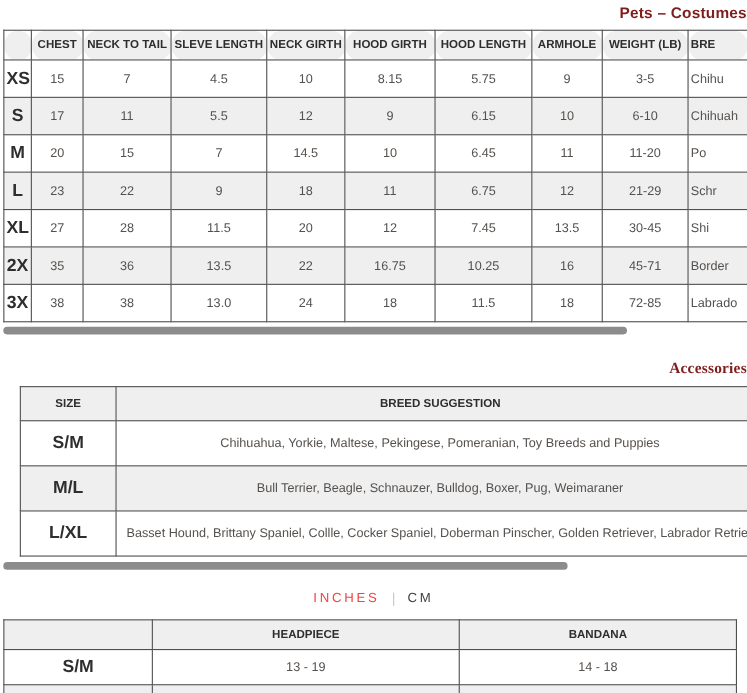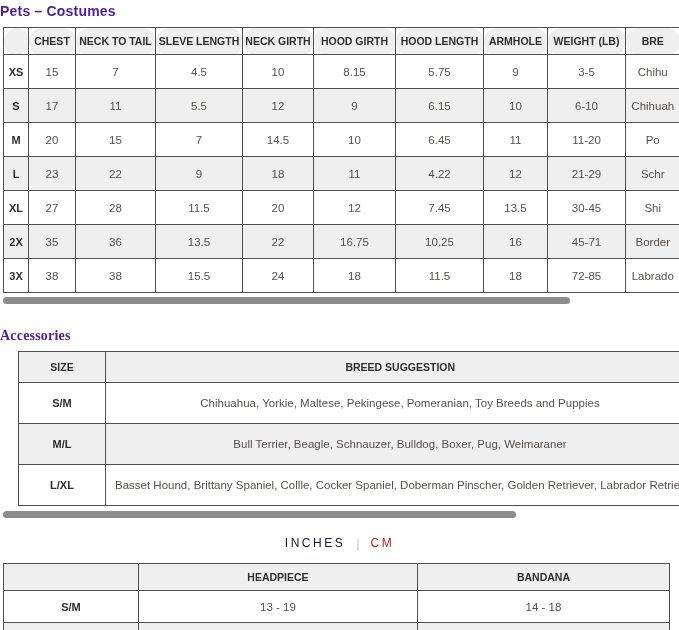--- a/index.html
+++ b/index.html
@@ -1,52 +1,52 @@
 <!DOCTYPE html>
 <html><head>
 <meta charset="utf-8">
 <style>
   html,body{margin:0;padding:0;background:#ffffff;}
   body{width:679px;height:630px;overflow:hidden;font-family:"Liberation Sans",sans-serif;}
   .page{width:679px;height:630px;position:relative;background:#fff;}
 
-  .section-title{margin:0;padding-top:3px;text-align:left;font-size:14px;font-weight:bold;color:#4c1d95;letter-spacing:.2px;}
+  .section-title{margin:0;padding-top:3px;text-align:right;font-size:14px;font-weight:bold;color:#7f1d1d;letter-spacing:.2px;}
   .title-accessories{padding-top:24px;font-family:Liberation Serif, serif;}
 
   table{border-collapse:collapse;table-layout:fixed;margin-left:3px;}
   th,td{border:1px solid #4f4f4f;overflow:hidden;white-space:nowrap;}
   thead th{background:#efefef;font-weight:bold;font-size:10.5px;color:#2e2e2e;text-align:center;padding:0 2px;}
   tbody td{font-size:11.5px;color:#55514e;text-align:center;font-weight:normal;padding:0 2px;}
-  td.size-label{font-weight:bold;color:#2e2e2e;font-size:11px;}
+  td.size-label{font-weight:bold;color:#2e2e2e;font-size:16px;}
   tr.alt{background:#efefef;}
 
   
   .t1{width:676px;margin-top:8px;}
   .t1 thead th{height:26px;border-radius:13px;}
   .t1 tbody td{height:33px;}
-  .t1 .breed{ text-align:center;padding-right:2px;border-right:none;}
+  .t1 .breed{ text-align:left;padding-right:2px;border-right:none;}
 
   
   .hbar{height:7px;border-radius:4px;background:#8c8c8c;margin-left:3px;margin-top:4px;}
   .hbar1{width:567px;}
   .hbar2{width:513px;margin-top:5px;}
 
   
   .t2{width:676px;margin-top:7px;margin-left:18px;}
   .t2 thead th{height:30px;}
   .t2 tbody td{height:32px;}
   .t2 td.breeds{padding:4px 6px;}
   .t2 tbody tr:last-child td.breeds{text-align:left;padding-left:9px;border-right:none;}
   .t2 th:last-child{border-right:none;}
 
   
   .unit-toggle{margin-top:16px;display:flex;justify-content:center;align-items:center;gap:11px;font-size:12px;letter-spacing:2.5px;height:18px;}
-  .unit-inches{color:#0f172a;cursor:pointer;}
+  .unit-inches{color:#ef4444;cursor:pointer;}
   .unit-divider{color:#c9c9c9;letter-spacing:0;font-size:13px;}
-  .unit-cm{color:#b91c1c;cursor:pointer;}
+  .unit-cm{color:#404040;cursor:pointer;}
 
   
   .t3{width:666px;margin-top:11px;}
   .t3 thead th{height:26px;}
   .t3 tbody td{height:31px;}
 </style>
 </head>
 <body>
 
 <div class="page">
@@ -117,21 +117,21 @@
         <td>11-20</td>
         <td class="breed">Po</td>
       </tr>
       <tr class="alt">
         <td class="size-label">L</td>
         <td>23</td>
         <td>22</td>
         <td>9</td>
         <td>18</td>
         <td>11</td>
-        <td>4.22</td>
+        <td>6.75</td>
         <td>12</td>
         <td>21-29</td>
         <td class="breed">Schr</td>
       </tr>
       <tr>
         <td class="size-label">XL</td>
         <td>27</td>
         <td>28</td>
         <td>11.5</td>
         <td>20</td>
@@ -150,21 +150,21 @@
         <td>16.75</td>
         <td>10.25</td>
         <td>16</td>
         <td>45-71</td>
         <td class="breed">Border</td>
       </tr>
       <tr>
         <td class="size-label">3X</td>
         <td>38</td>
         <td>38</td>
-        <td>15.5</td>
+        <td>13.0</td>
         <td>24</td>
         <td>18</td>
         <td>11.5</td>
         <td>18</td>
         <td>72-85</td>
         <td class="breed">Labrado</td>
       </tr>
     </tbody>
   </table>
 

